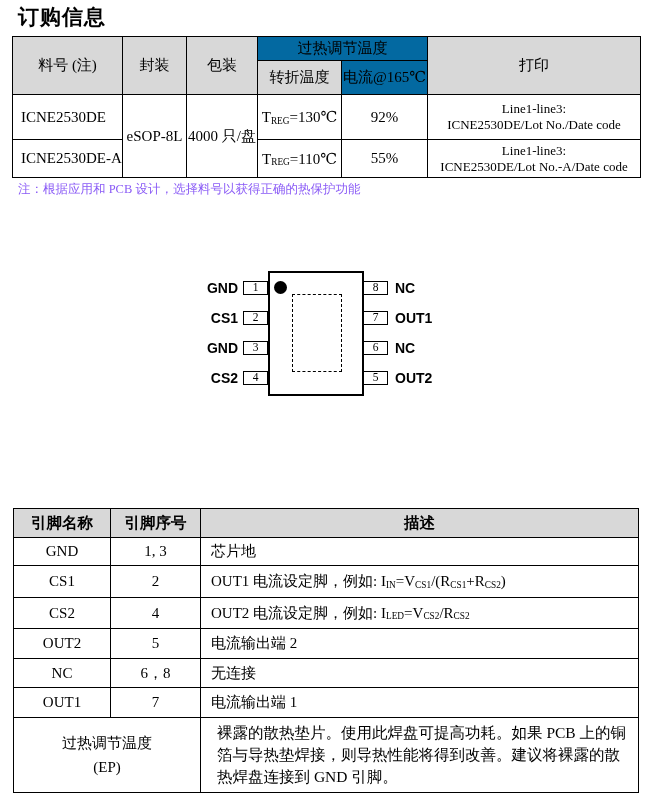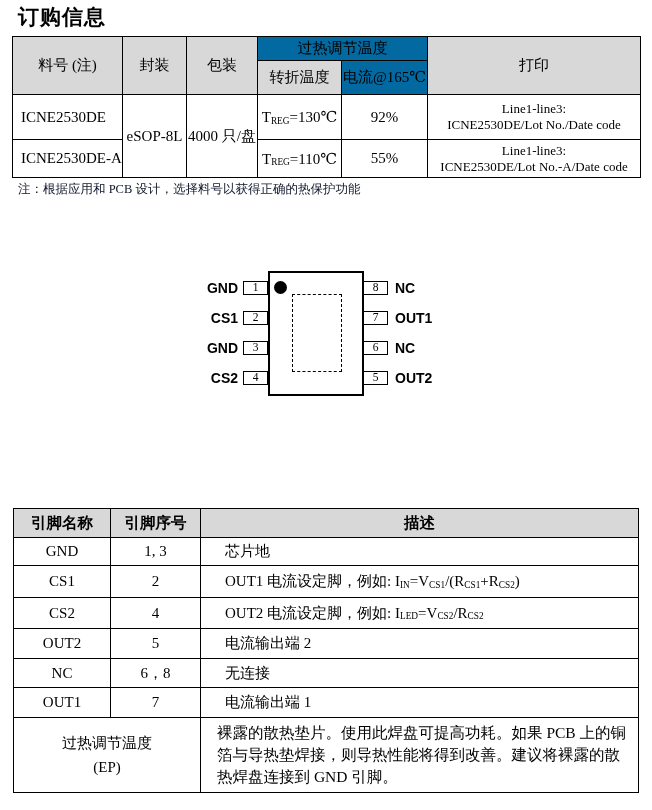--- a/index.html
+++ b/index.html
@@ -19,21 +19,21 @@
   .order-table th, .order-table td {
     border:1.5px solid #000; text-align:center; vertical-align:middle;
     font-size:15px; font-weight:normal; overflow:hidden;
   }
   .gray { background:#d8d8d8; }
   .white-cell { background:#0369a1; }
   .order-table .pn { text-align:left; padding-left:8px; }
   .order-table .marking { font-size:13px; line-height:16px; }
   sub { font-size:0.62em; line-height:0; vertical-align:baseline; position:relative; bottom:-0.18em; }
   .note {
-    position:absolute; left:18px; top:181px; font-size:12.5px; color:#0f172a;
+    position:absolute; left:18px; top:181px; font-size:12.5px; color:#8b5cf6;
   }
   
   .chip-body {
     position:absolute; left:268px; top:271px; width:96px; height:125px;
     border:2px solid #000; background:#fff;
   }
   .pin1-dot {
     position:absolute; left:274px; top:281px; width:13px; height:13px;
     border-radius:50%; background:#000;
   }
@@ -58,21 +58,21 @@
     position:absolute; left:241px; top:419px; width:220px; text-align:center;
     font-size:15px; font-weight:bold; font-family:"Liberation Serif",serif;
   }
   
   .pin-table { position:absolute; left:13px; top:508px; width:625px; }
   .pin-table th, .pin-table td {
     border:1.5px solid #000; font-size:15px; vertical-align:middle; overflow:hidden;margin-top:36px;
   }
   .pin-table th { background:#d8d8d8; font-weight:bold; text-align:center; font-size:15.5px; }
   .pin-table .c { text-align:center; }
-  .pin-table .desc { text-align:left; padding-left:24px; padding-right:8px; }
+  .pin-table .desc { text-align:left; padding-left:10px; padding-right:8px; }
   .pin-table .ep-name { text-align:center; line-height:24px; }
   .pin-table .ep-desc { text-align:left; padding:4px 8px 4px 16px; line-height:22px; font-size:15.5px; }
 </style>
 </head>
 <body>
 
 <div class="page">
 
   <div class="sec-title" style="top:3px;">订购信息</div>
 

